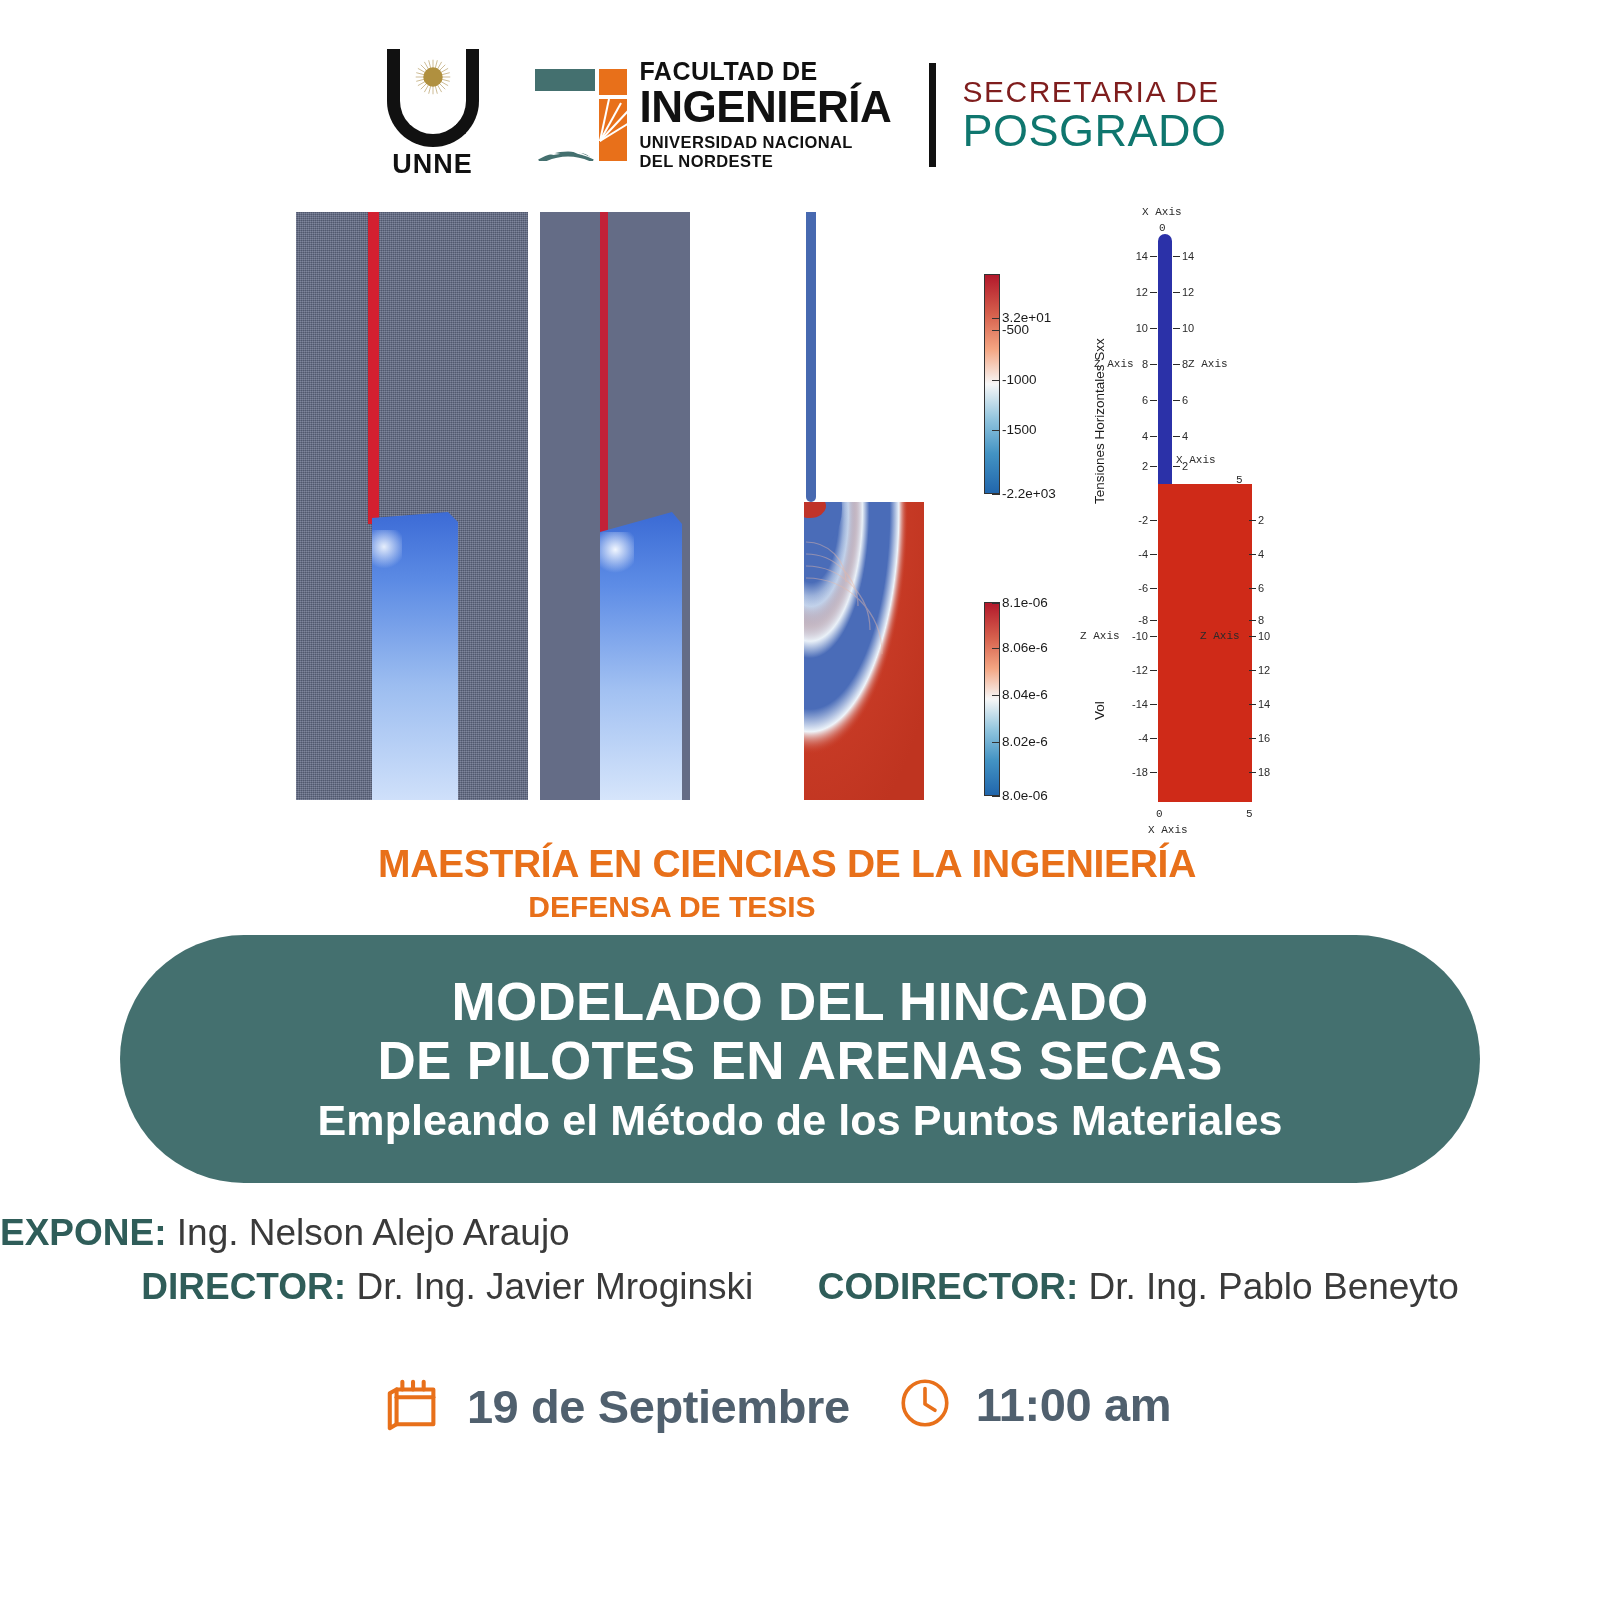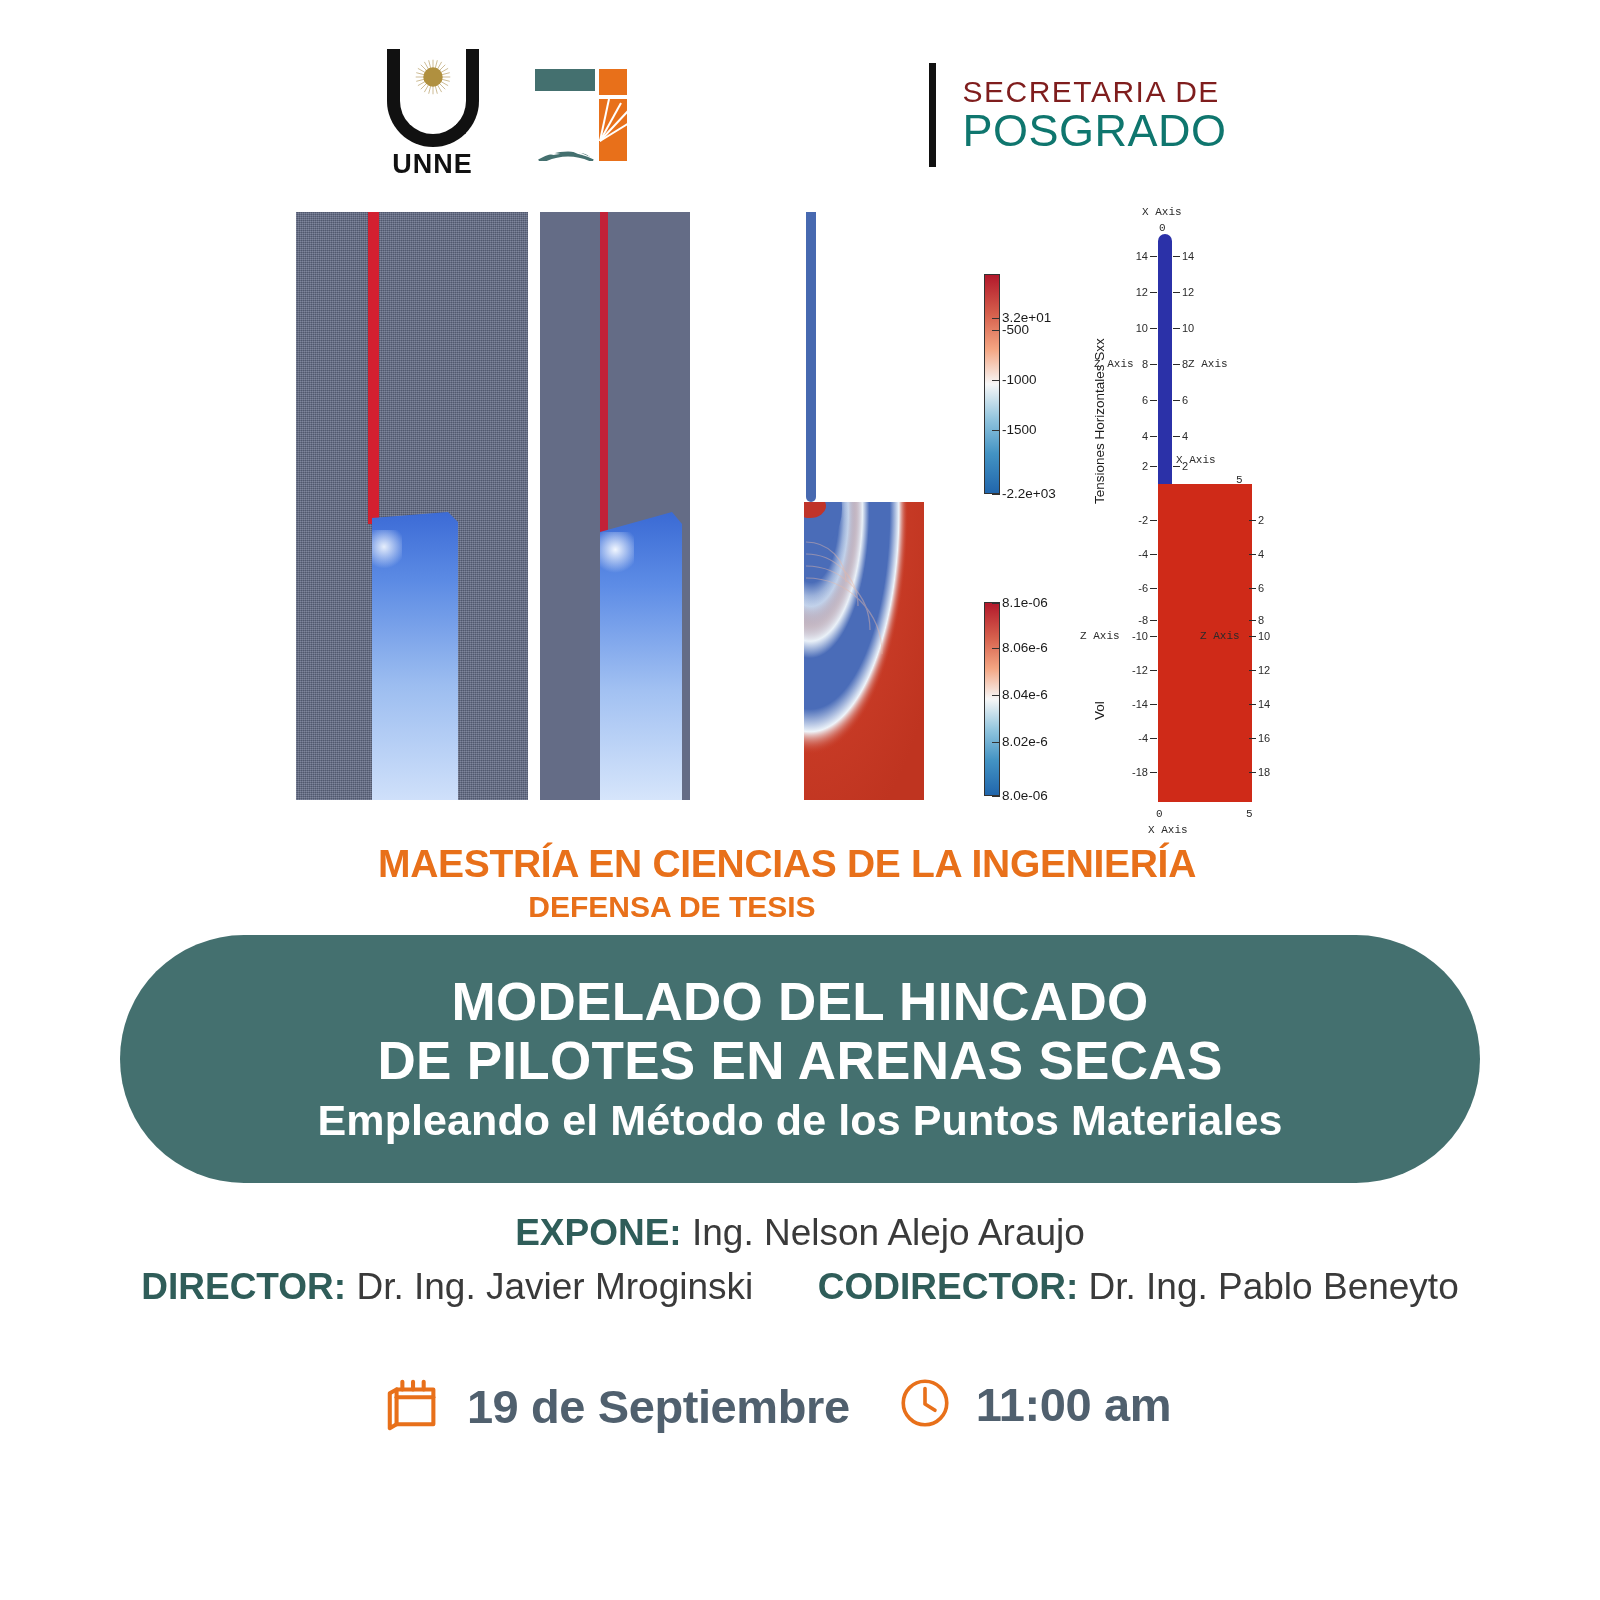--- a/index.html
+++ b/index.html
@@ -116,21 +116,21 @@
     background:#44706F;border-radius:124px;
     display:flex;flex-direction:column;align-items:center;justify-content:center;
     color:#ffffff;
   }
   .pill-l1{font-size:53px;font-weight:800;letter-spacing:0.3px;line-height:1.12;}
   .pill-l2{font-size:53px;font-weight:800;letter-spacing:0.3px;line-height:1.12;}
   .pill-l3{font-size:43px;font-weight:800;letter-spacing:0.1px;line-height:1.2;margin-top:4px;}
 
   
   .expone{
-    position:absolute;left:0;top:1212px;width:1600px;text-align:center;
+    position:absolute;left:0;top:1212px;width:1600px;text-align:left;
     font-size:37px;color:#3a3a3a;
   }
   .expone b{color:#2F5D59;font-weight:800;}
   .dirline{
     position:absolute;left:0;top:1266px;width:1600px;text-align:center;
     font-size:37px;color:#3a3a3a;
   }
   .dirline b{color:#2F5D59;font-weight:800;}
   .dirline .gap{display:inline-block;width:44px;}
 
@@ -210,20 +210,25 @@
         </svg>
       </div>
       <svg style="position:absolute;left:66px;top:30px;width:30px;height:46px" viewBox="0 0 30 46">
         <g stroke="#ffffff" stroke-width="2">
           <line x1="1" y1="44" x2="10" y2="2"></line>
           <line x1="1" y1="44" x2="22" y2="6"></line>
           <line x1="1" y1="44" x2="29" y2="14"></line>
           <line x1="1" y1="44" x2="30" y2="26"></line>
         </g>
       </svg>
+    </div>
+    <div class="fi-text">
+      <div class="fi-l1">FACULTAD DE</div>
+      <div class="fi-l2">INGENIERÍA</div>
+      <div class="fi-l3">UNIVERSIDAD NACIONAL DEL NORDESTE</div>
     </div>
   </div>
 
   <div class="logo-sp">
     <div class="sp-rule"></div>
     <div>
       <div class="sp-l1">SECRETARIA DE</div>
       <div class="sp-l2">POSGRADO</div>
     </div>
   </div>

